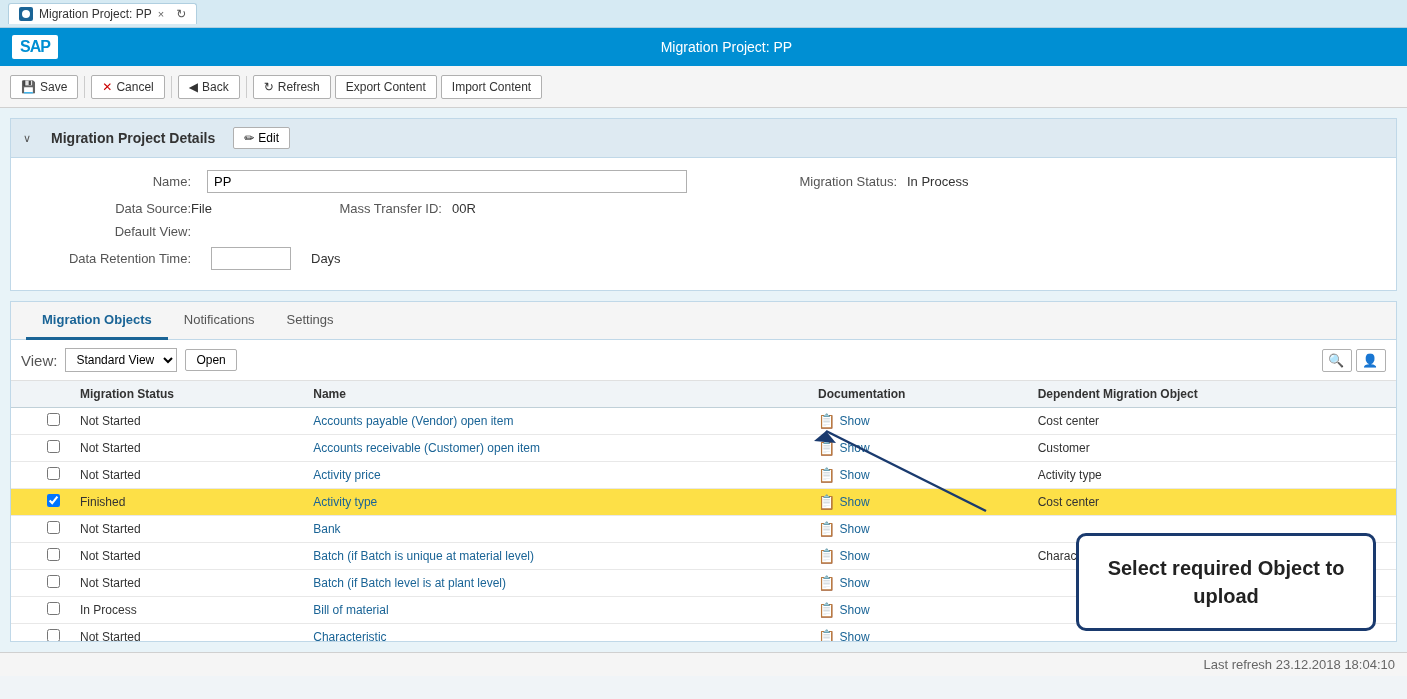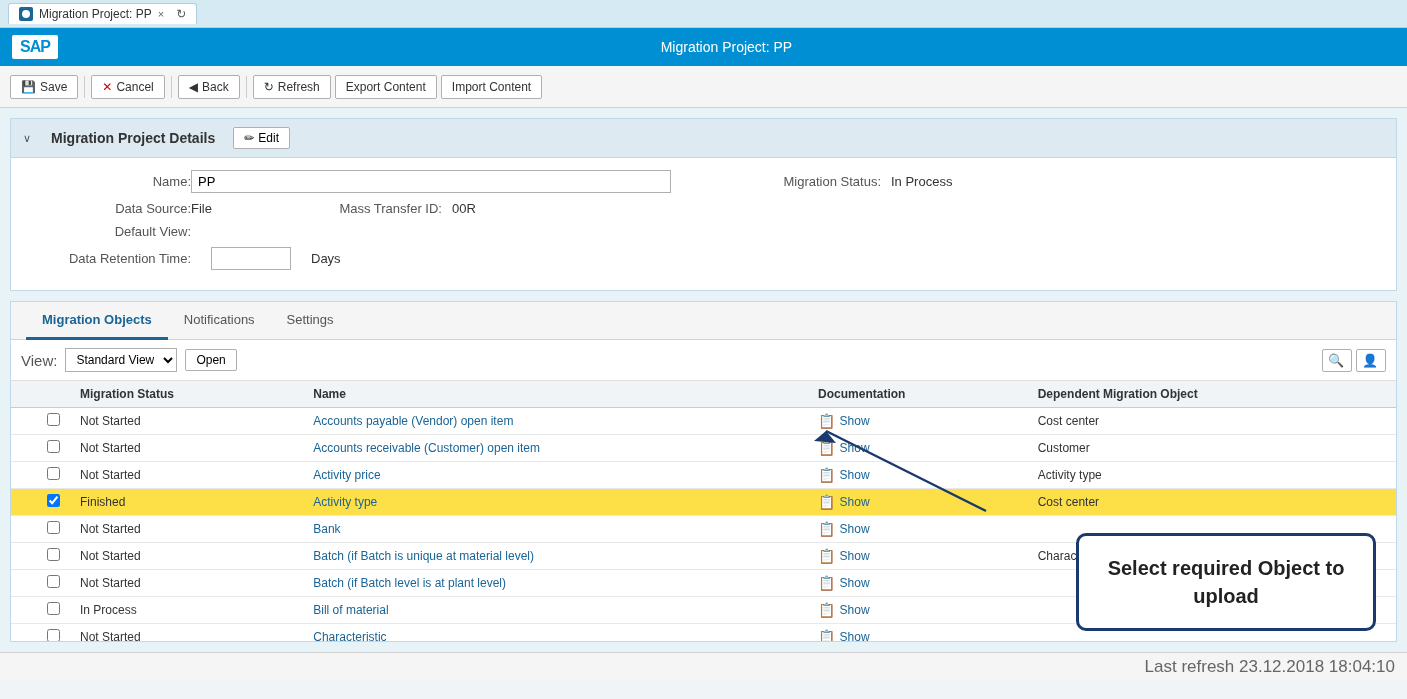--- a/index.html
+++ b/index.html
@@ -68,21 +68,21 @@
     .show-link { color: #1a6496; text-decoration: none; cursor: pointer; display: flex; align-items: center; gap: 4px; font-size: 12px; }
     .doc-icon { font-size: 14px; color: #666; }
 
     
     .table-wrapper { position: relative; overflow-y: auto; max-height: 260px; }
 
     
     .callout-box { position: absolute; right: 30px; bottom: 40px; background: #fff; border: 3px solid #1a3a6e; border-radius: 10px; padding: 20px 30px; font-size: 22px; font-weight: bold; color: #222; text-align: center; line-height: 1.4; min-width: 300px; z-index: 100; }
 
     
-    .footer { background: #f5f5f5; border-top: 1px solid #d0d0d0; padding: 4px 12px; text-align: right; font-size: 17px; color: #666; }
+    .footer { background: #f5f5f5; border-top: 1px solid #d0d0d0; padding: 4px 12px; text-align: right; font-size: 13px; color: #666; }
   </style>
 </head>
 <body>
 
 <div class="tab-bar">
   <div class="tab-item">
     <div class="tab-icon">
       <svg width="10" height="10" viewBox="0 0 10 10">
           <circle cx="5" cy="5" r="4" fill="white"></circle>
         </svg>
@@ -133,21 +133,21 @@
       <span class="section-toggle">∨</span>
       <span class="section-title">Migration Project Details</span>
       <button class="edit-btn">
         <span>✏</span>
         <span>Edit</span>
       </button>
     </div>
     <div class="form-body">
 
       <div class="form-row">
-        <div style="display:flex; align-items:center; gap:0;">
+        <div style="display:flex; align-items:center; gap:16px;">
           <span class="form-label">Name:</span>
           <input class="form-input" value="PP" style="">
         </div>
         <div style="display:flex; align-items:center; gap:10px; margin-left:60px;">
           <span class="form-label" style="width:130px; text-align:right;">Migration Status:</span>
           <span class="form-value">In Process</span>
         </div>
       </div>
 
       <div class="form-row">

